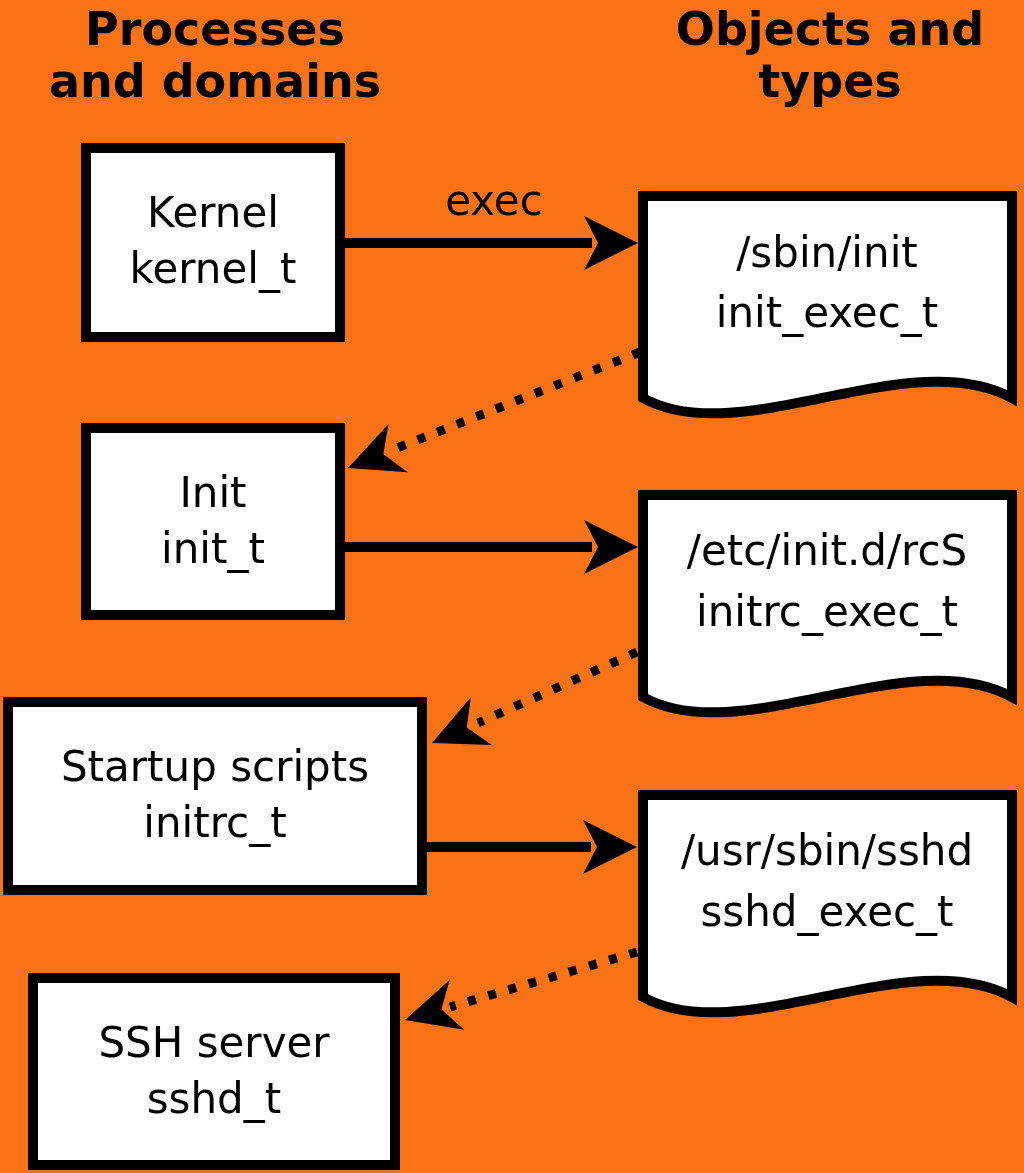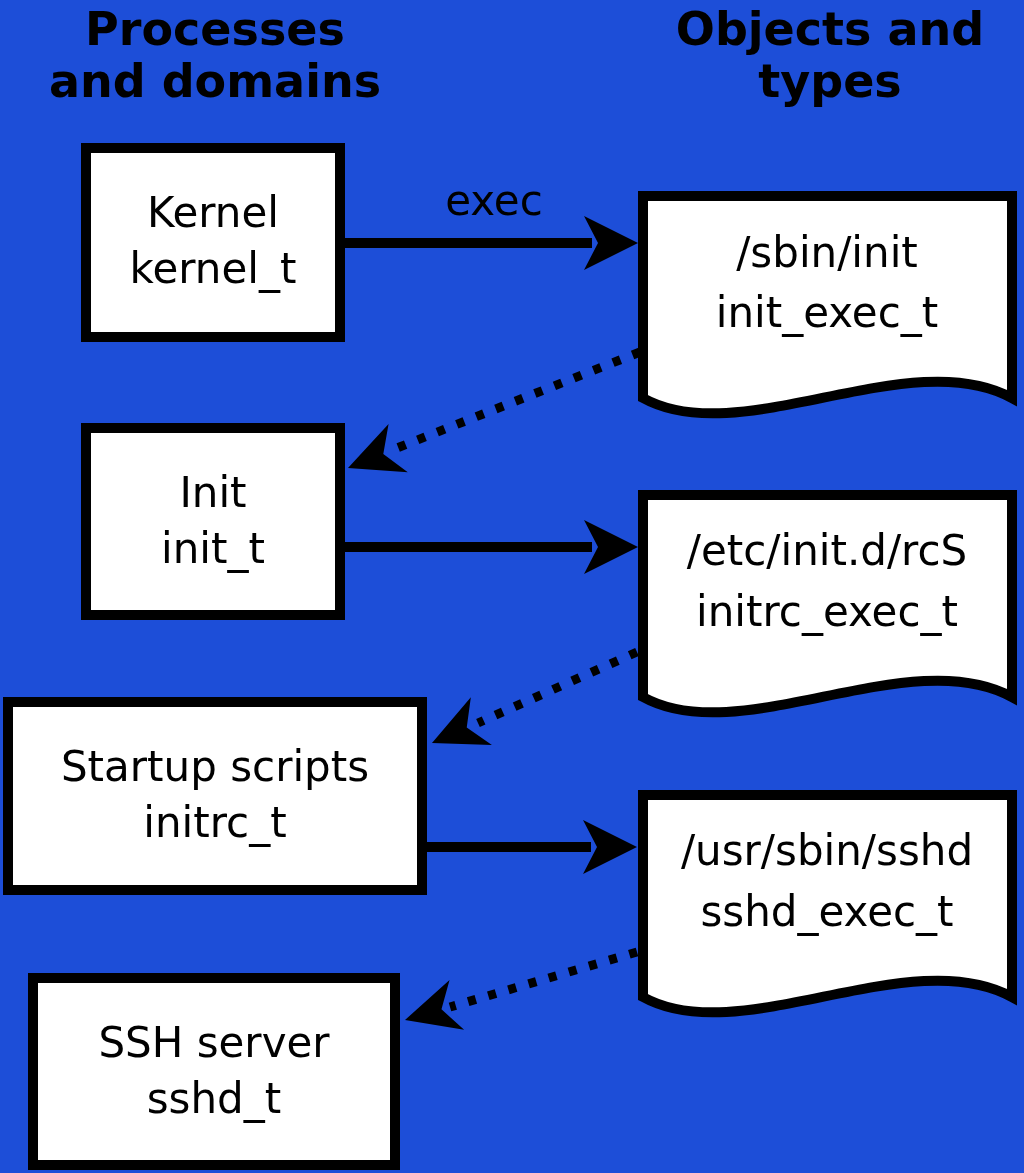--- a/index.html
+++ b/index.html
@@ -4,21 +4,21 @@
 <style>
   html, body {
     margin: 0;
     padding: 0;
     background: #ffffff;
   }
   .canvas {
     position: relative;
     width: 1024px;
     height: 1173px;
-    background: #1d4ed8;
+    background: #f97316;
     overflow: hidden;
   }
   svg { display: block; }
   text {
     font-family: "DejaVu Sans", "Liberation Sans", sans-serif;
     fill: #000000;
   }
   .hdr {
     font-size: 46px;
     font-weight: bold;

